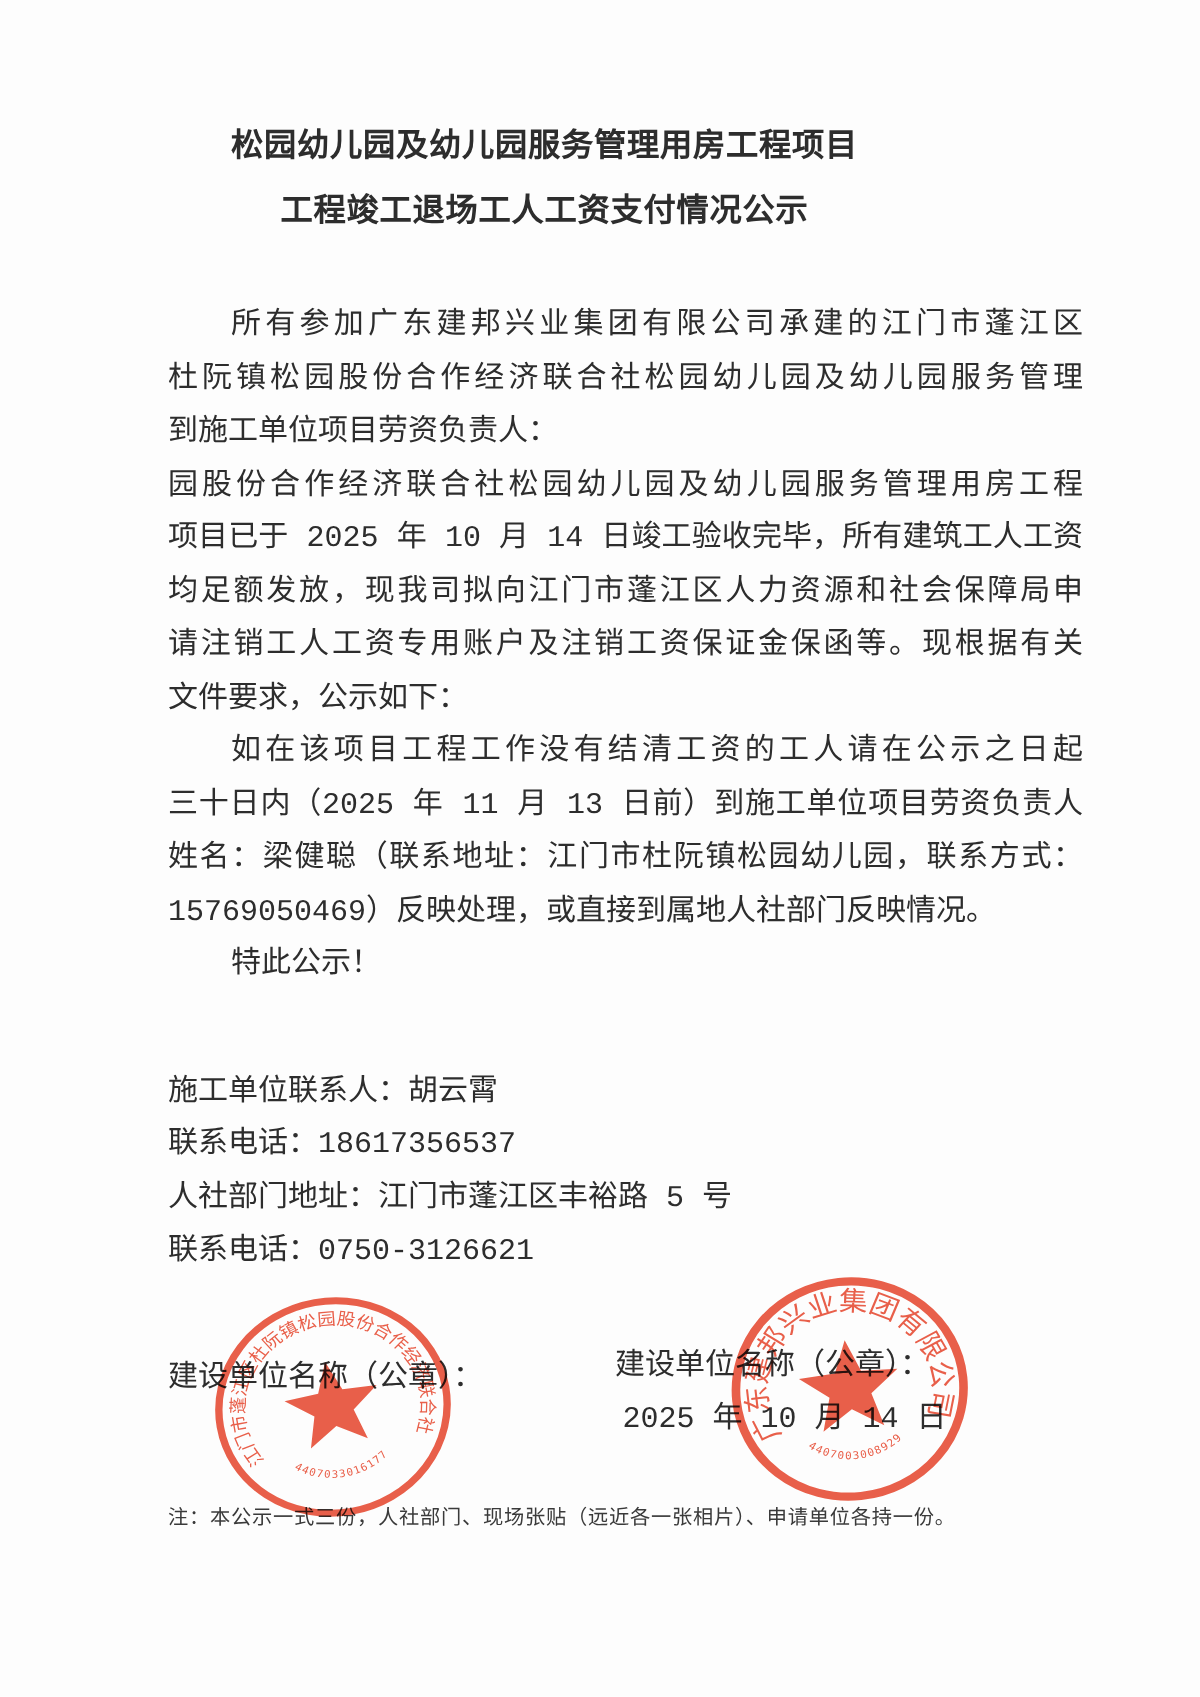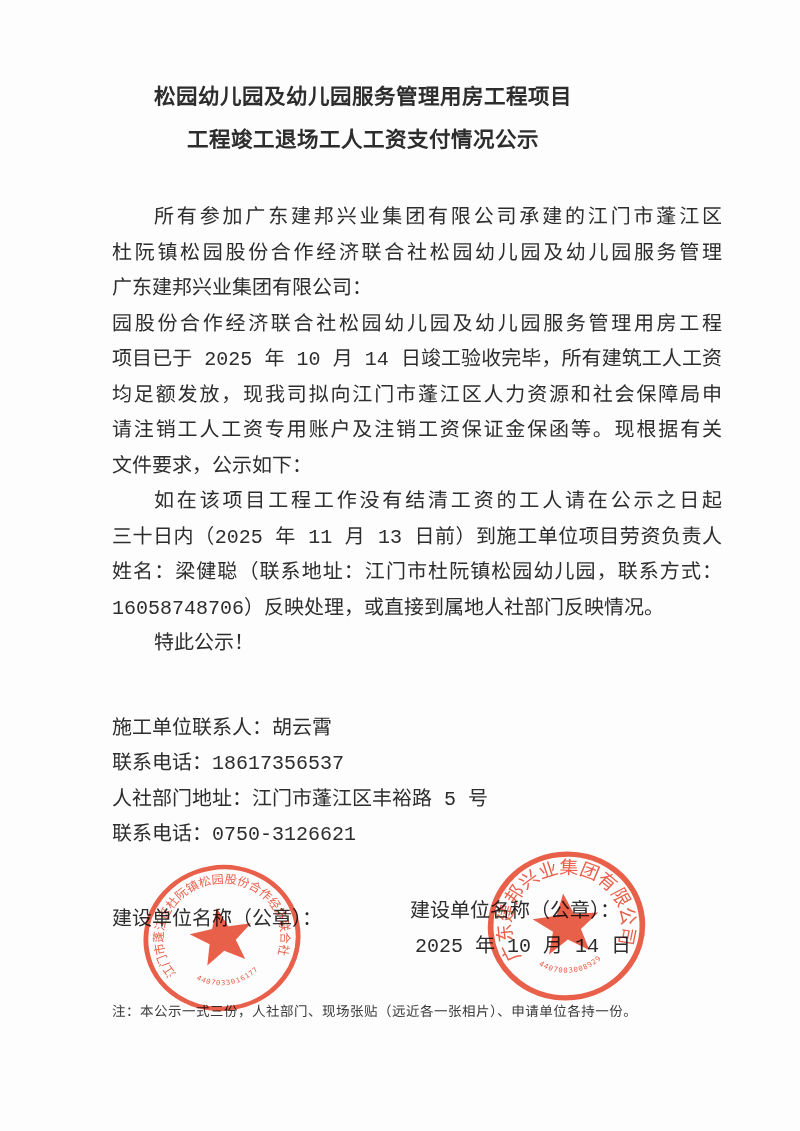--- a/index.html
+++ b/index.html
@@ -70,36 +70,36 @@
 <div class="page">
 
   <div class="doc-title">
     <div class="tline">松园幼儿园及幼儿园服务管理用房工程项目</div>
     <div class="tline">工程竣工退场工人工资支付情况公示</div>
   </div>
 
   <div class="para">
     <div class="line just indent">所有参加广东建邦兴业集团有限公司承建的江门市蓬江区</div>
     <div class="line just">杜阮镇松园股份合作经济联合社松园幼儿园及幼儿园服务管理</div>
-    <div class="line">广东建邦兴业集团有限公司：</div>
+    <div class="line">到施工单位项目劳资负责人：</div>
   </div>
 
   <div class="para">
     <div class="line just">园股份合作经济联合社松园幼儿园及幼儿园服务管理用房工程</div>
     <div class="line just">项目已于 2025 年 10 月 14 日竣工验收完毕，所有建筑工人工资</div>
     <div class="line just">均足额发放，现我司拟向江门市蓬江区人力资源和社会保障局申</div>
     <div class="line just">请注销工人工资专用账户及注销工资保证金保函等。现根据有关</div>
     <div class="line">文件要求，公示如下：</div>
   </div>
 
   <div class="para">
     <div class="line just indent">如在该项目工程工作没有结清工资的工人请在公示之日起</div>
     <div class="line just">三十日内（2025 年 11 月 13 日前）到施工单位项目劳资负责人</div>
     <div class="line just">姓名：梁健聪（联系地址：江门市杜阮镇松园幼儿园，联系方式：</div>
-    <div class="line">16058748706）反映处理，或直接到属地人社部门反映情况。</div>
+    <div class="line">15769050469）反映处理，或直接到属地人社部门反映情况。</div>
   </div>
 
   <div class="para">
     <div class="line indent">特此公示！</div>
   </div>
 
   <div class="contact">
     <div class="line">施工单位联系人：胡云霄</div>
     <div class="line">联系电话：18617356537</div>
     <div class="line">人社部门地址：江门市蓬江区丰裕路 5 号</div>

